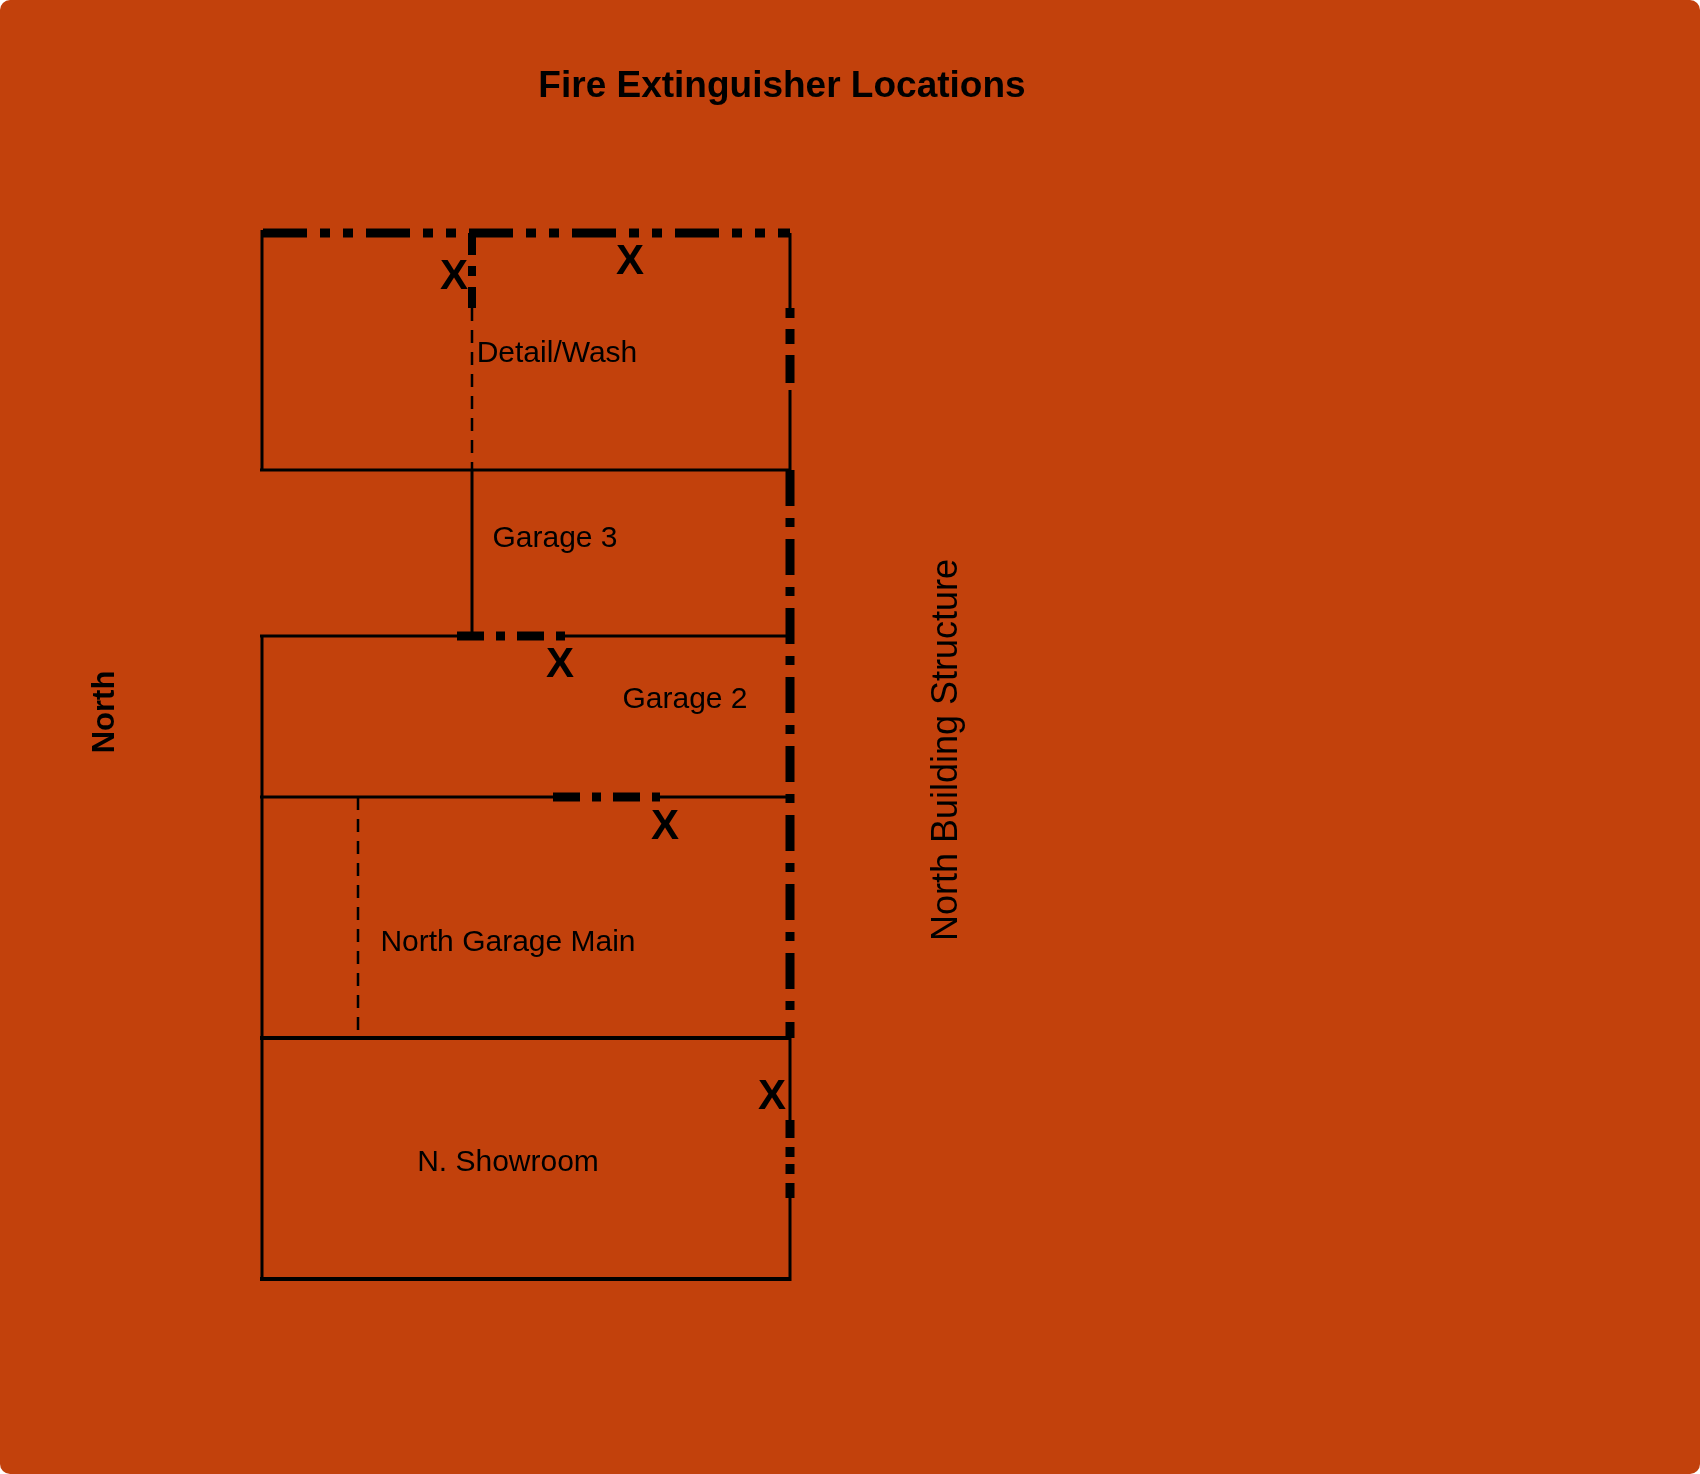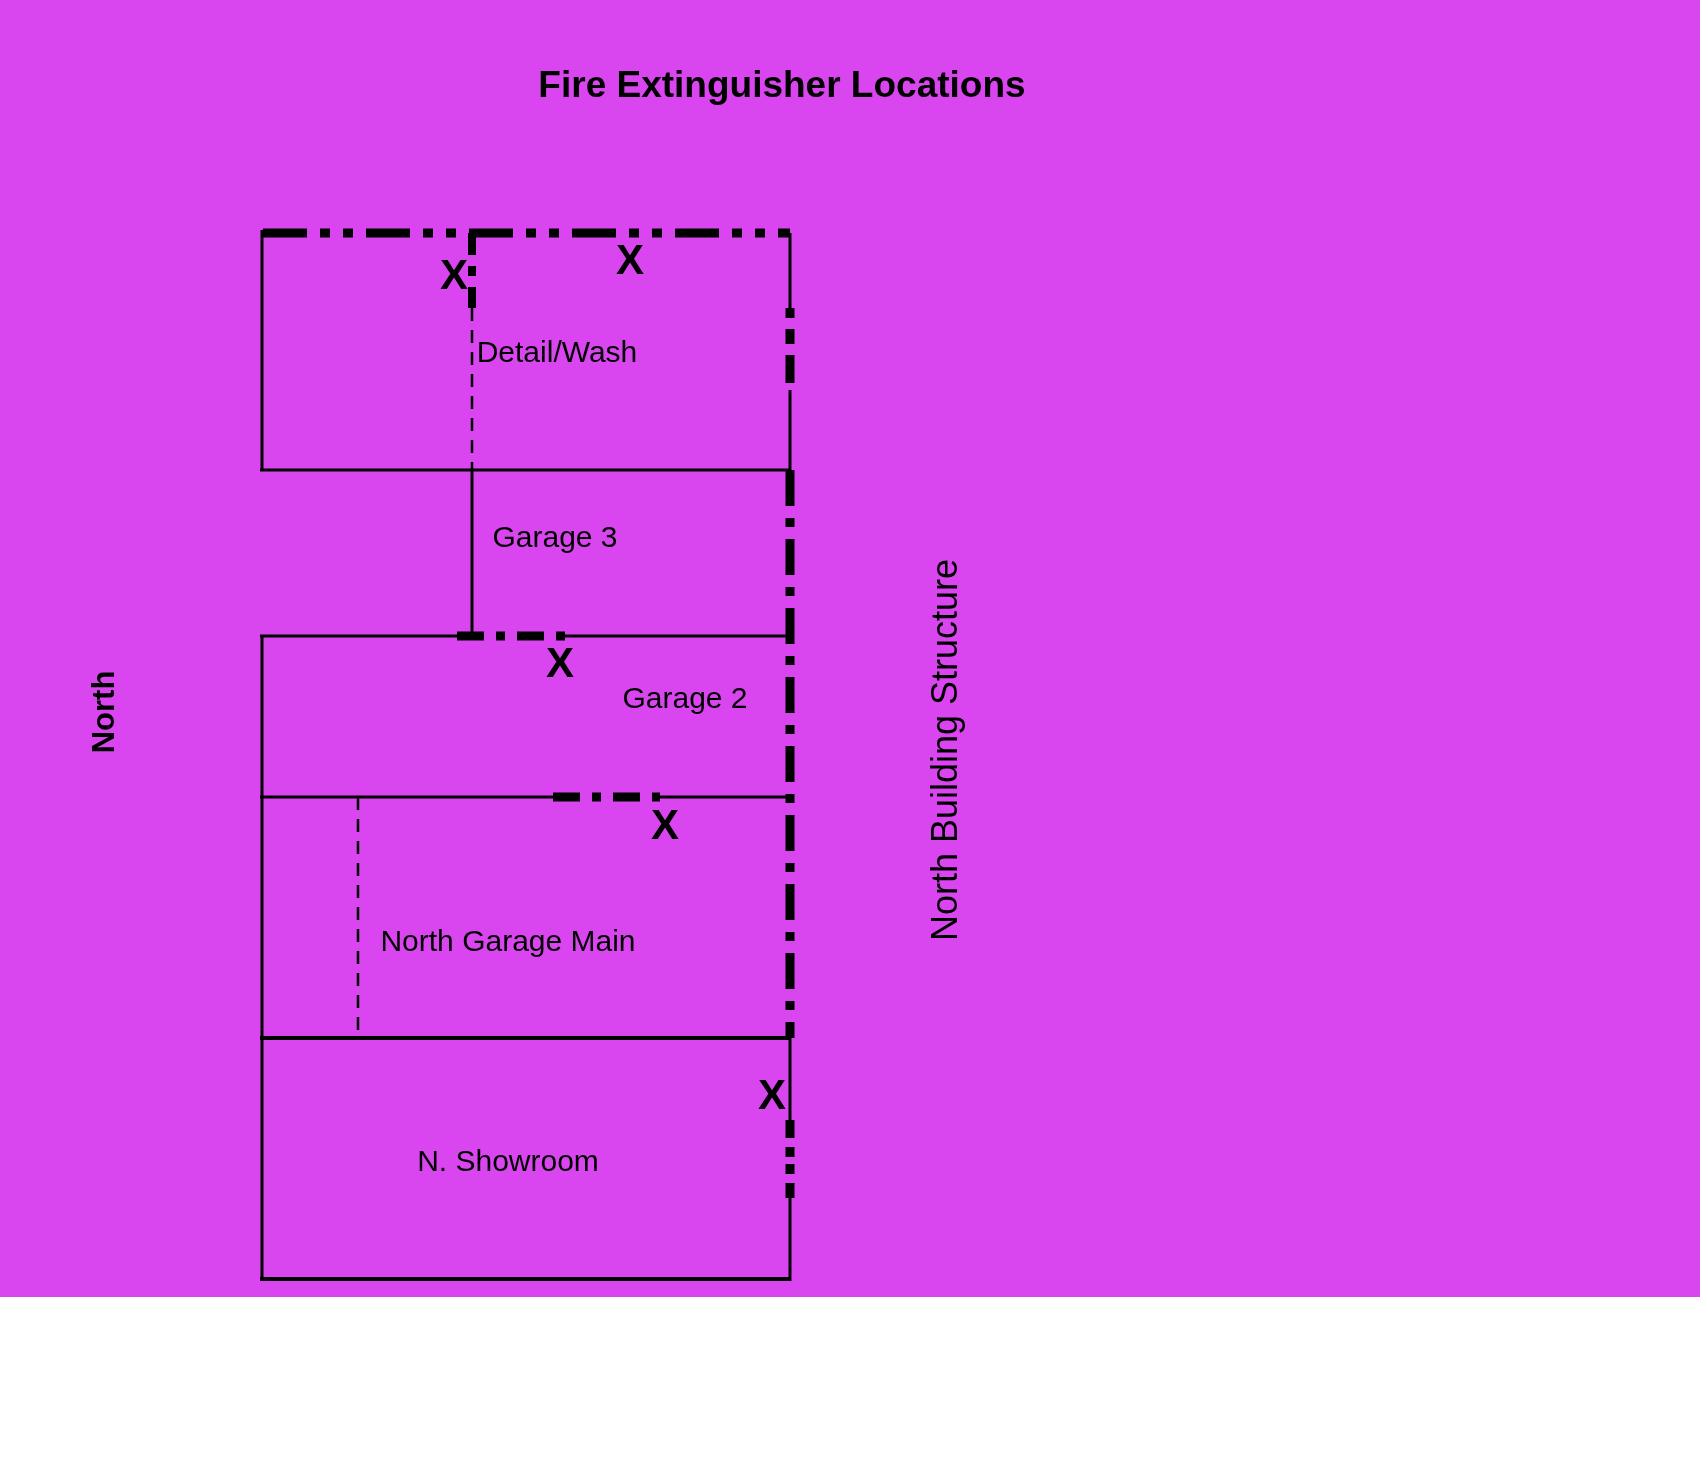--- a/index.html
+++ b/index.html
@@ -4,23 +4,24 @@
 <style>
   html, body {
     margin: 0;
     padding: 0;
     background: #ffffff;
     font-family: "Liberation Sans", sans-serif;
   }
   #canvas {
     position: relative;
     width: 1700px;
-    height: 1297px;
-    background: #d946ef;
+    height: 1474px;
+    background: #c2410c;
     overflow: hidden;
+    border-radius: 10px;
   }
   svg { display: block; }
   text {
     font-family: "Liberation Sans", sans-serif;
     fill: #000000;
   }
   .title-text {
     font-size: 37px;
     font-weight: bold;
   }

